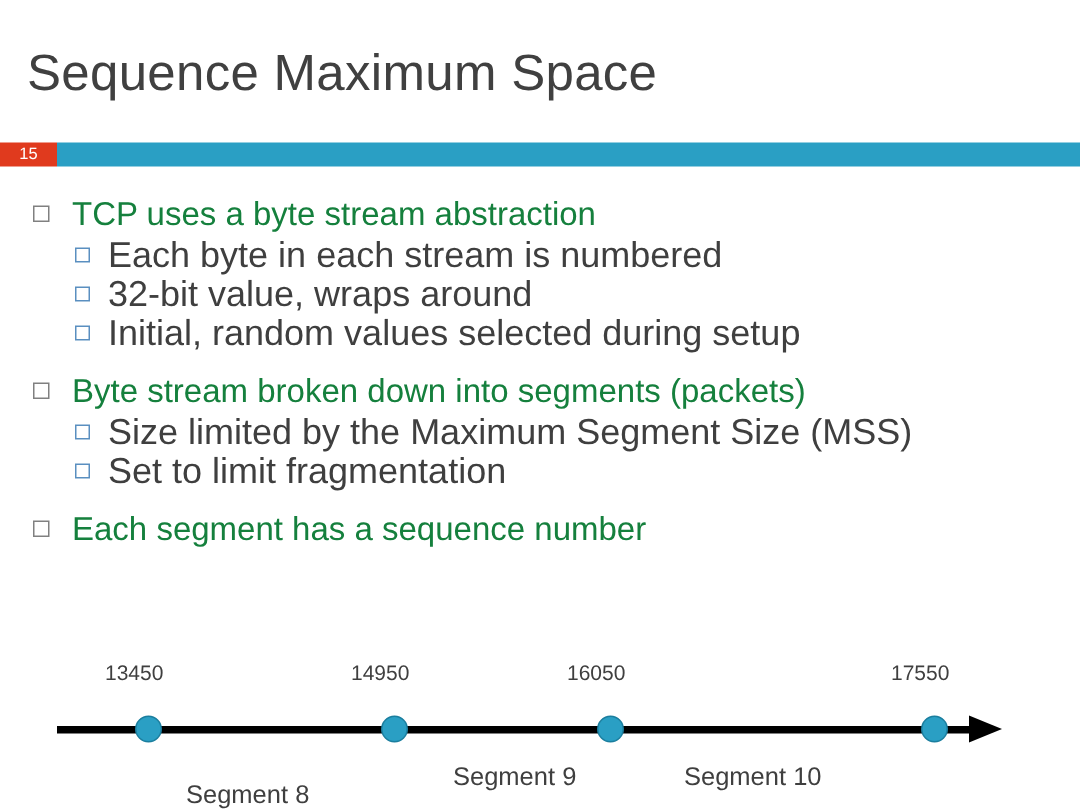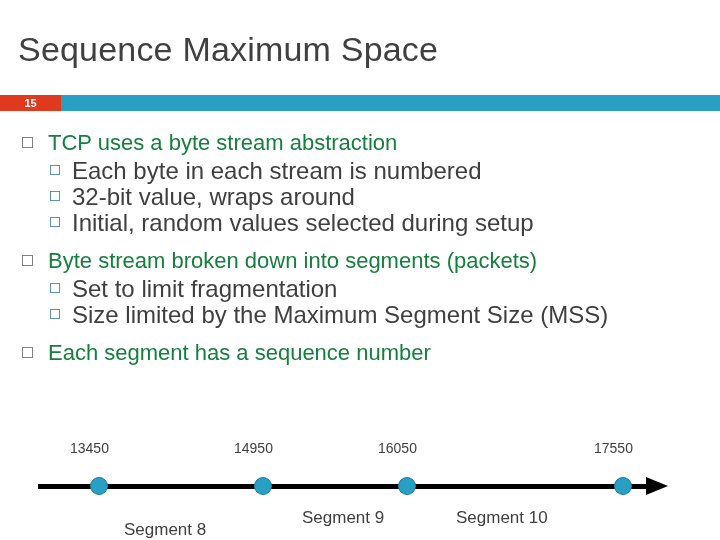--- a/index.html
+++ b/index.html
@@ -33,27 +33,27 @@
   .slide-number-bar {
     position: absolute;
     left: 0;
     top: 95px;
     width: 720px;
     height: 16px;
     display: flex;
     align-items: stretch;
   }
   .slide-number-box {
-    width: 61px;
+    width: 38px;
     background: #e03a1e;
     color: #ffffff;
     font-size: 11px;
     line-height: 16px;
     text-align: center;
-    font-weight: bold;
+    font-weight: normal;
   }
   .slide-number-rule {
     flex: 1;
     background: #2a9fc4;
   }
 
   .content {
     position: absolute;
     left: 0;
     top: 118px;
@@ -185,25 +185,25 @@
       <span class="bullet2"></span>
       <span>Initial, random values selected during setup</span>
     </div>
 
     <div class="l1">
       <span class="bullet"></span>
       <span>Byte stream broken down into segments (packets)</span>
     </div>
     <div class="l2">
       <span class="bullet2"></span>
+      <span>Size limited by the Maximum Segment Size (MSS)</span>
+    </div>
+    <div class="l2">
+      <span class="bullet2"></span>
       <span>Set to limit fragmentation</span>
-    </div>
-    <div class="l2">
-      <span class="bullet2"></span>
-      <span>Size limited by the Maximum Segment Size (MSS)</span>
     </div>
 
     <div class="l1">
       <span class="bullet"></span>
       <span>Each segment has a sequence number</span>
     </div>
 
   </div>
 
   <div class="timeline">

